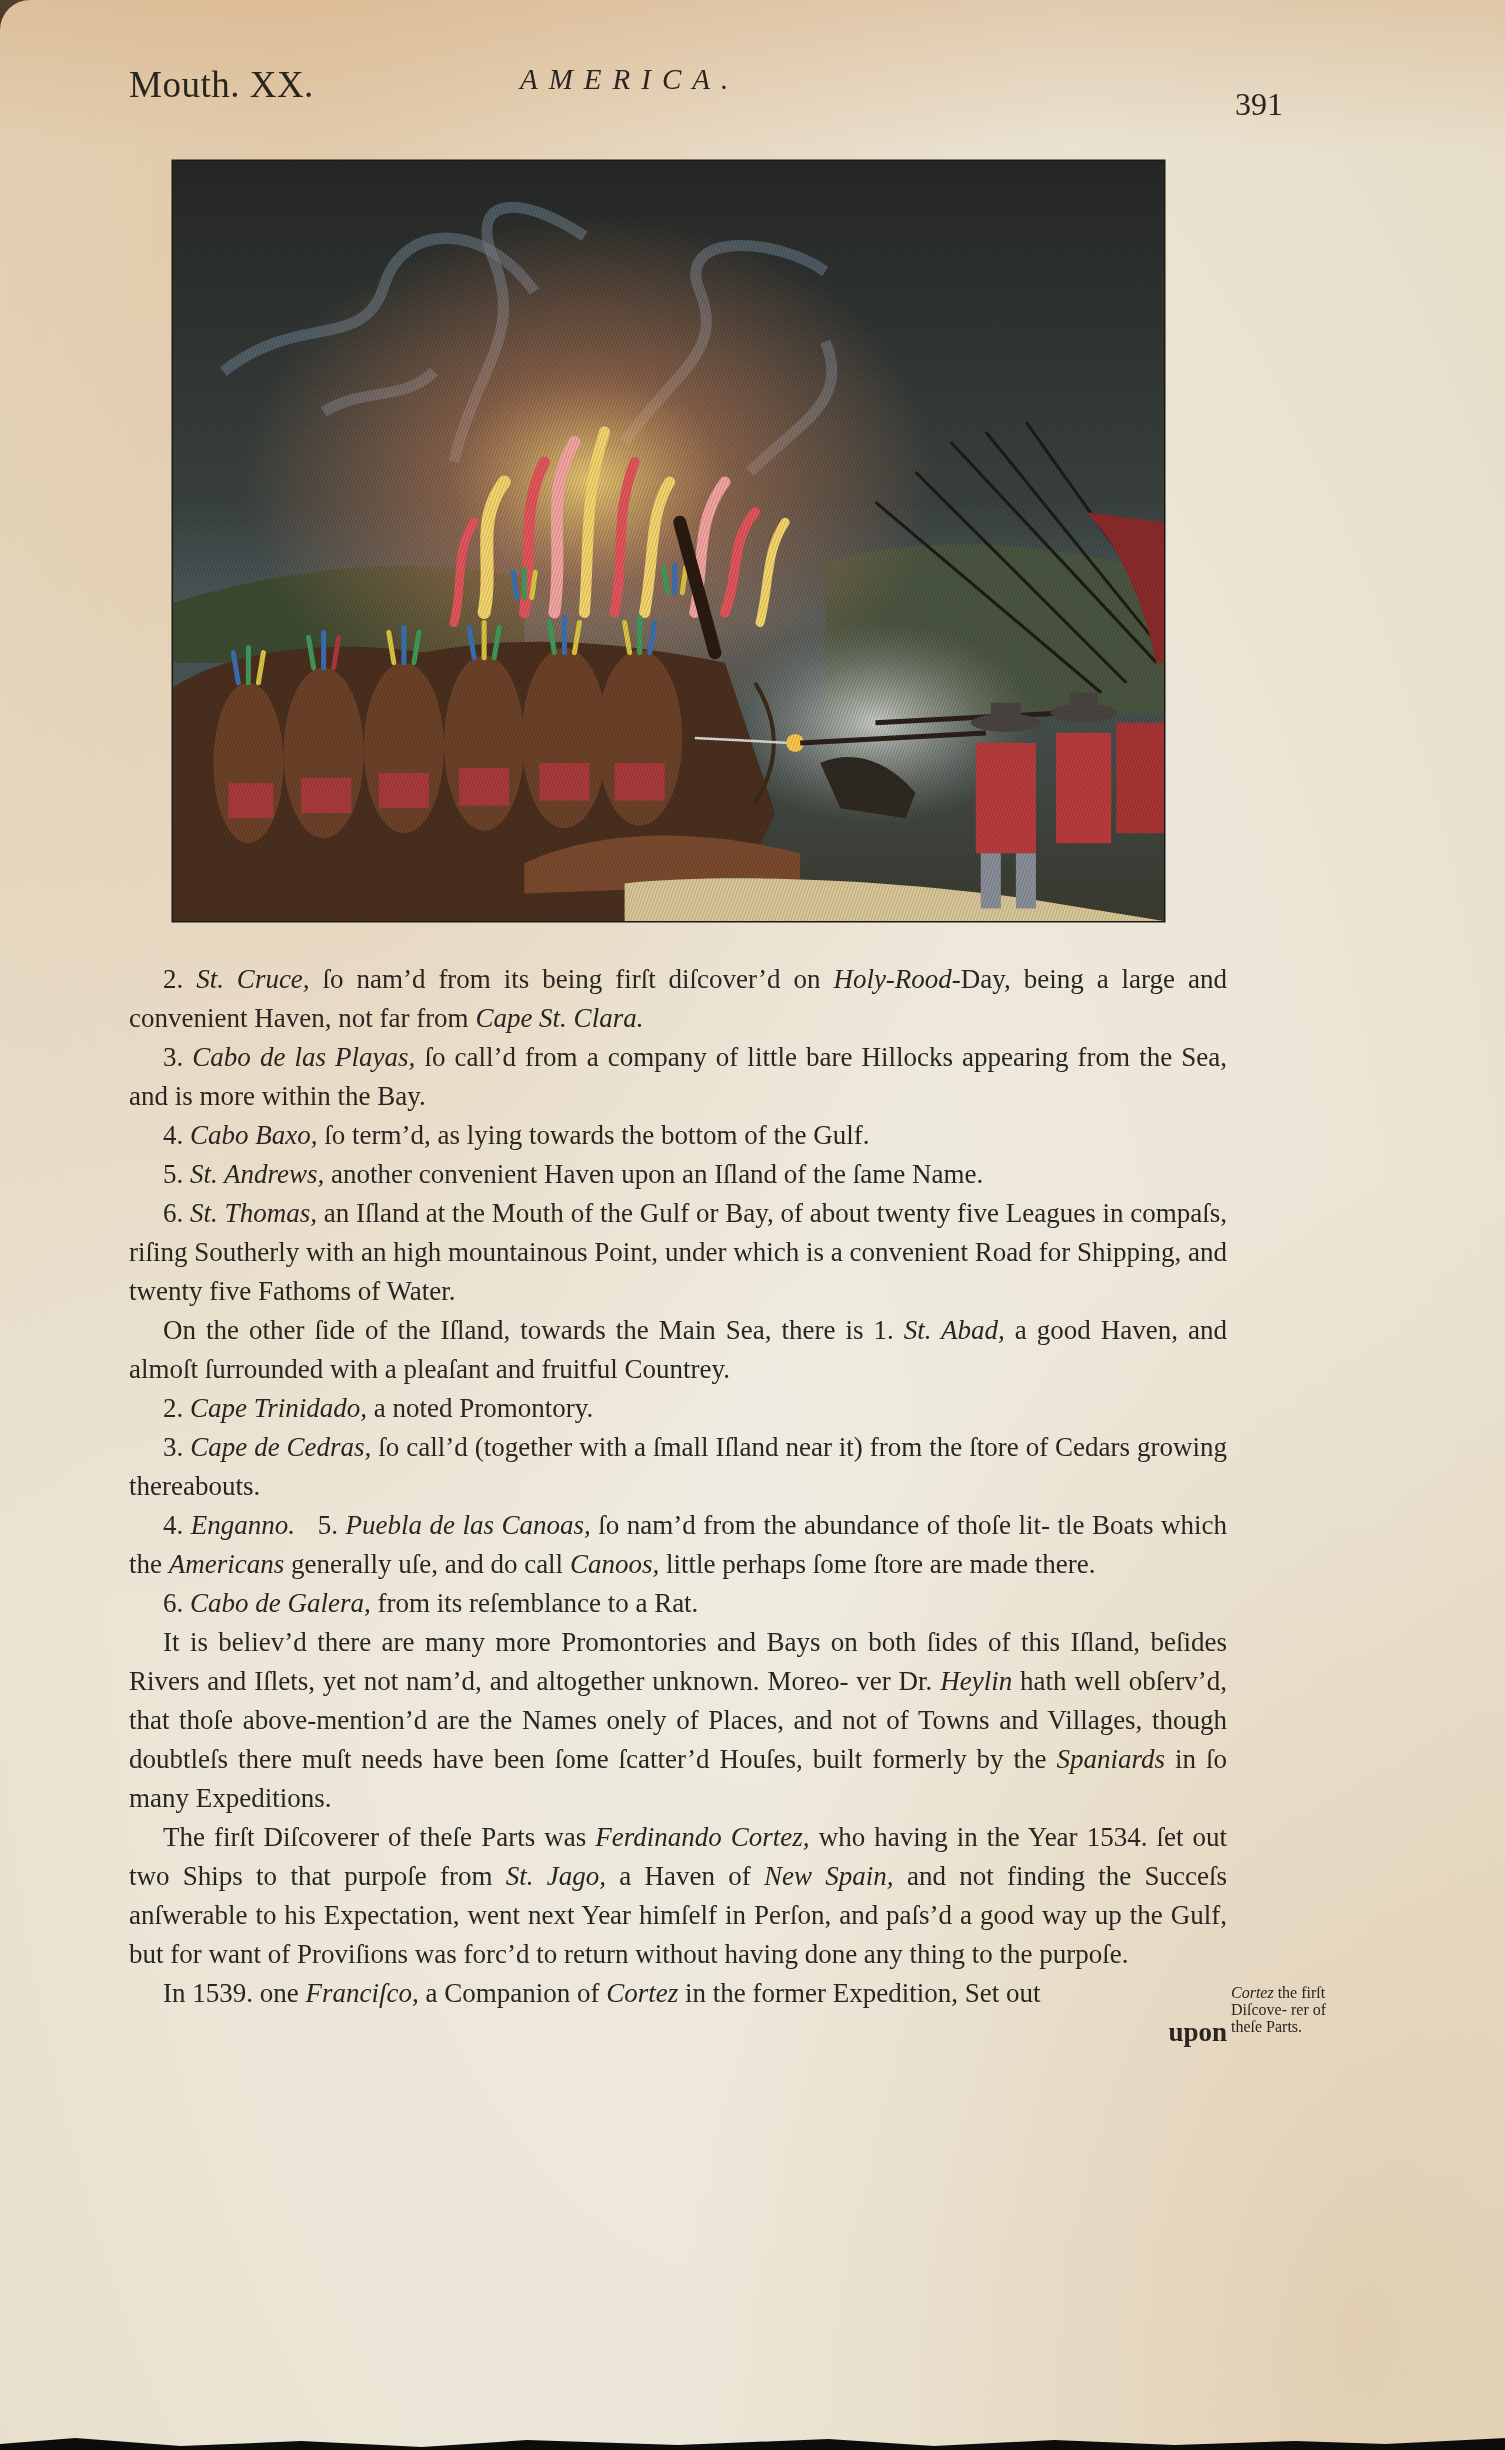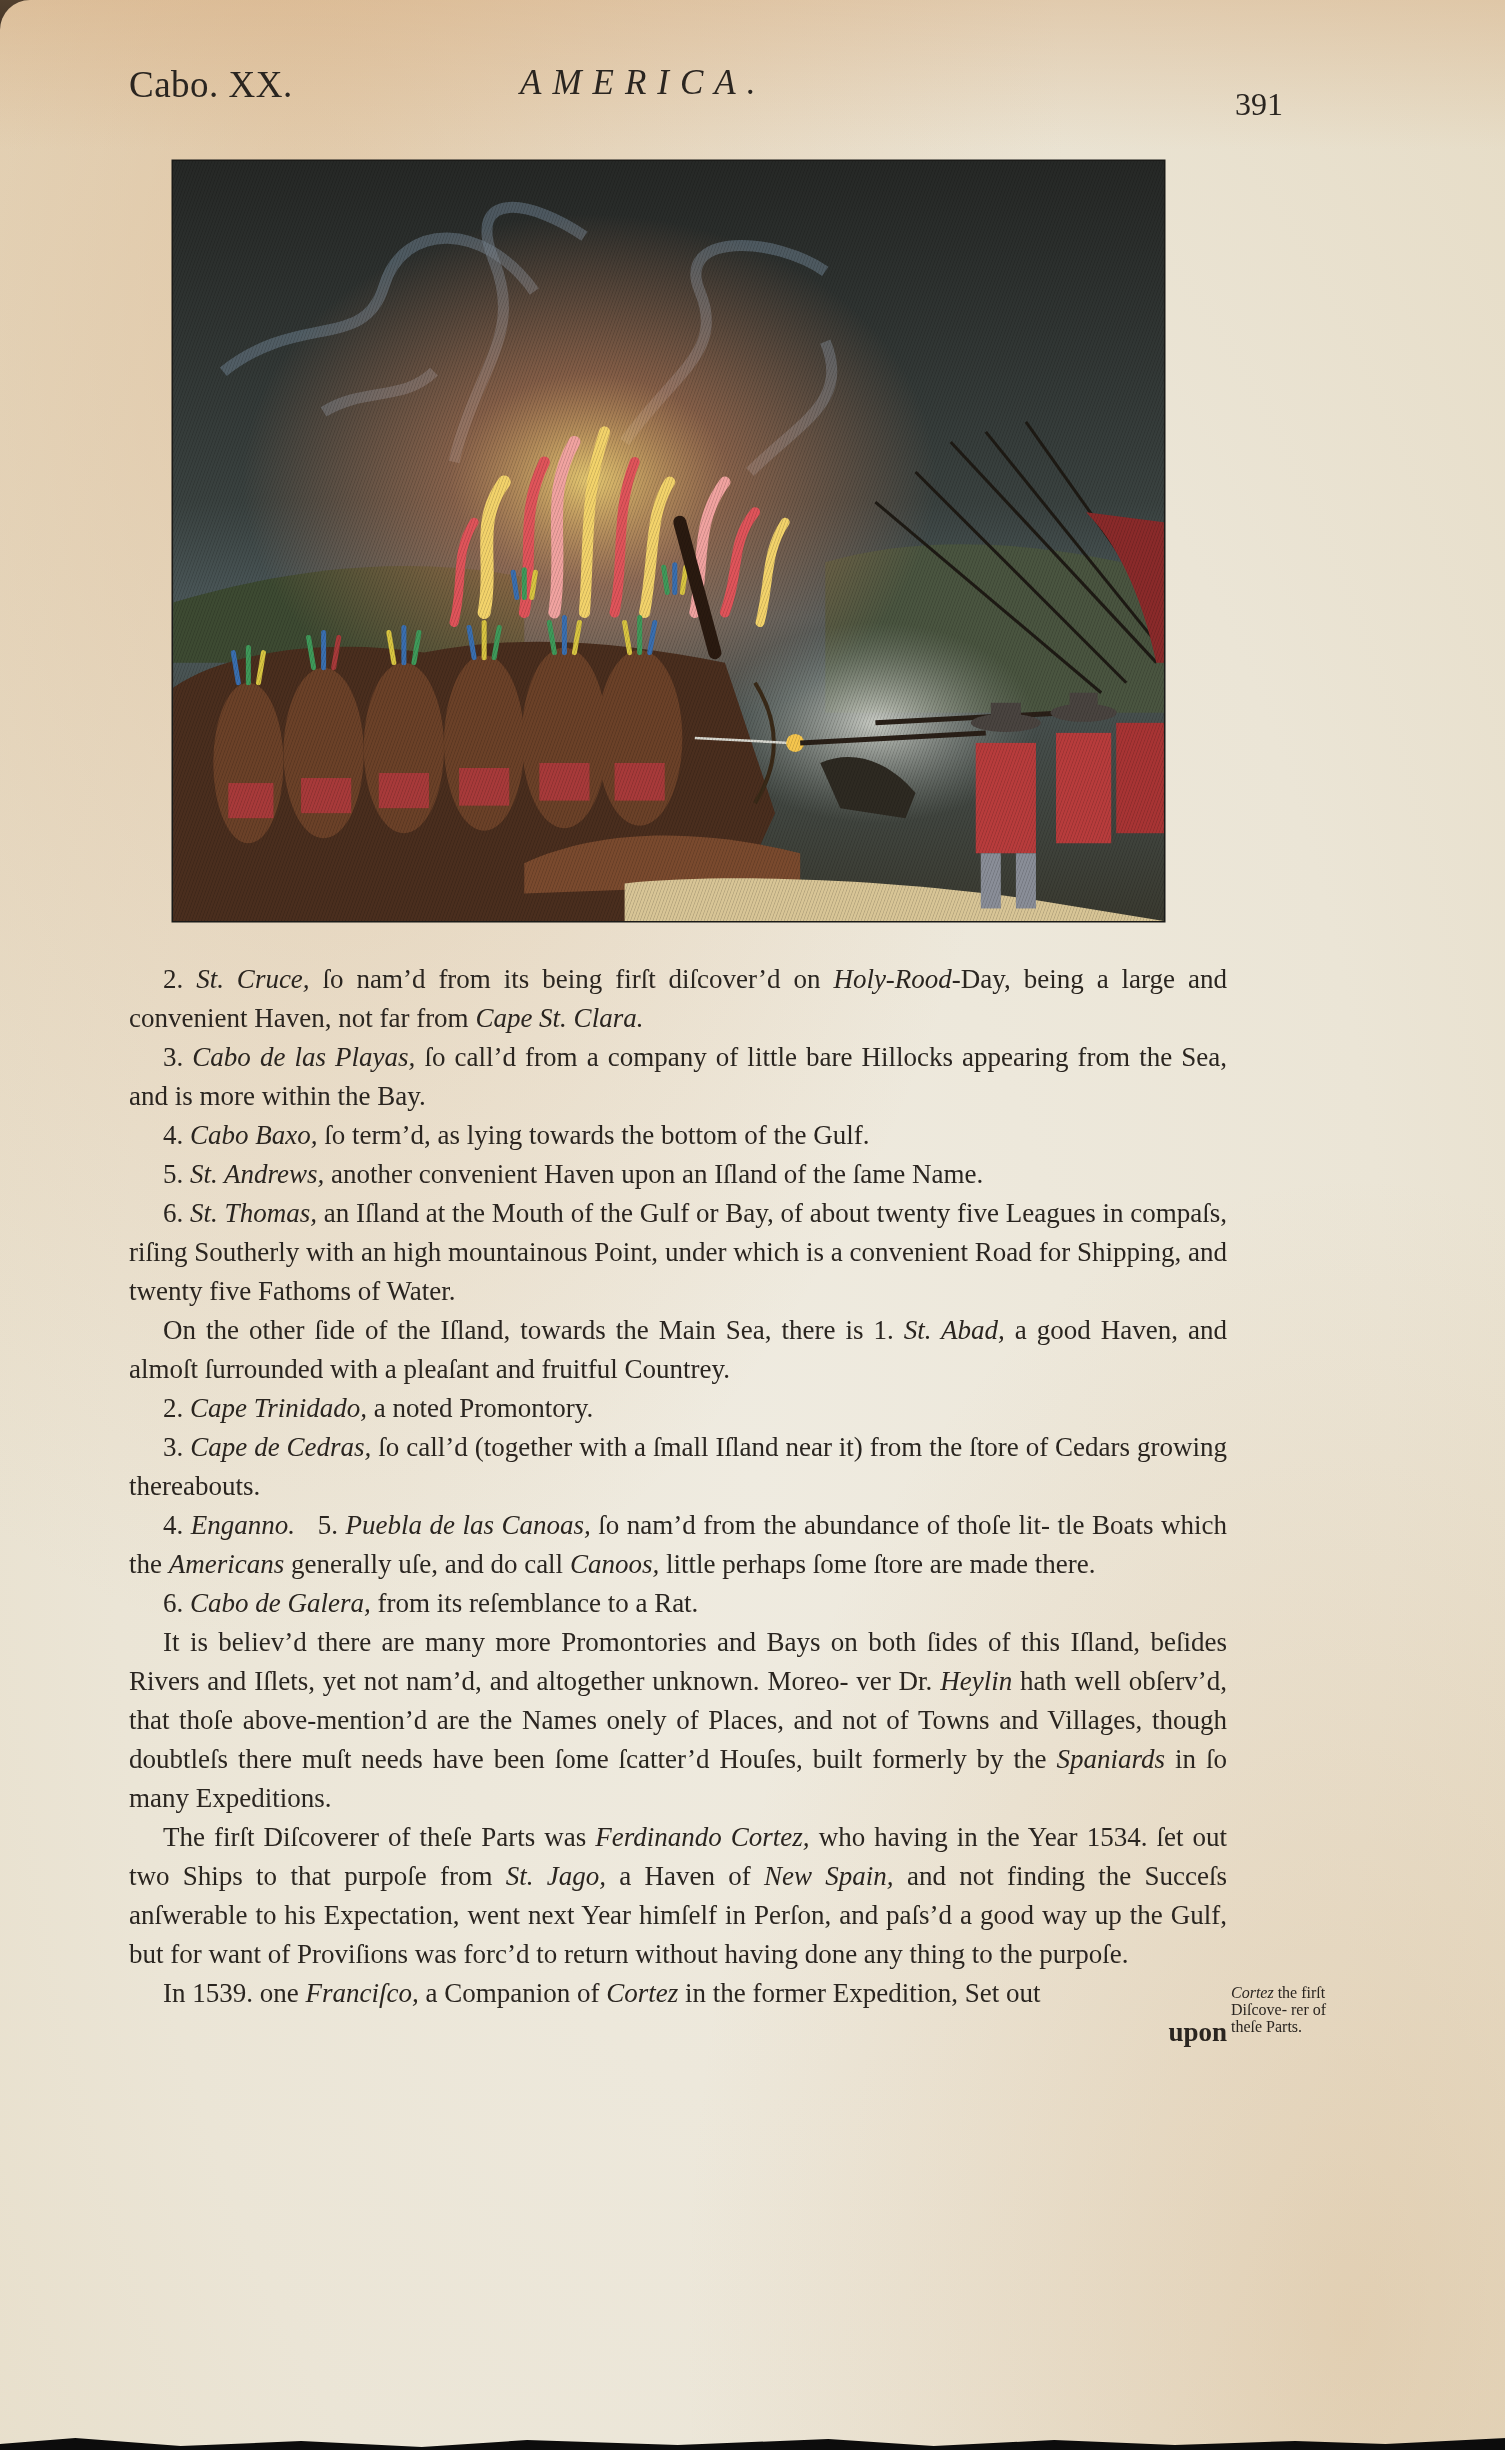--- a/index.html
+++ b/index.html
@@ -51,21 +51,21 @@
       position: absolute;
       left: 0;
       top: 0;
       font-size: 37px;
       letter-spacing: 0.5px;
     }
     .title {
       position: absolute;
       left: 391px;
       top: 0;
-      font-size: 35px;
+      font-size: 29px;
       font-style: italic;
       letter-spacing: 11px;
     }
     .folio {
       position: absolute;
       left: 1106px;
       top: 22.6px;
       font-size: 32px;
     }
 
@@ -112,21 +112,21 @@
       text-align: left;
     }
     .marginal .it { font-style: italic; }
   </style>
 </head>
 <body>
 
 <div class="page">
 
   <div class="running-head">
-    <div class="chap">Cabo. XX.</div>
+    <div class="chap">Mouth. XX.</div>
     <div class="title">AMERICA.</div>
     <div class="folio">391</div>
   </div>
 
   <div class="engraving">
     <svg width="991" height="760" viewBox="0 0 1975 1515" xmlns="http://www.w3.org/2000/svg">
       <defs>
         <linearGradient id="sky" x1="0" y1="0" x2="0" y2="1">
           <stop offset="0" stop-color="#262826"></stop>
           <stop offset="0.45" stop-color="#3a4240"></stop>

